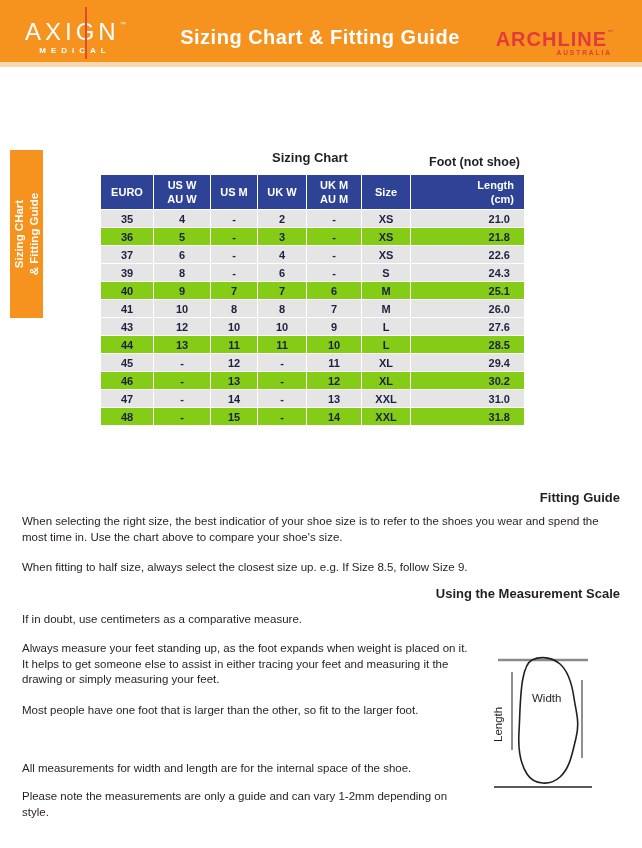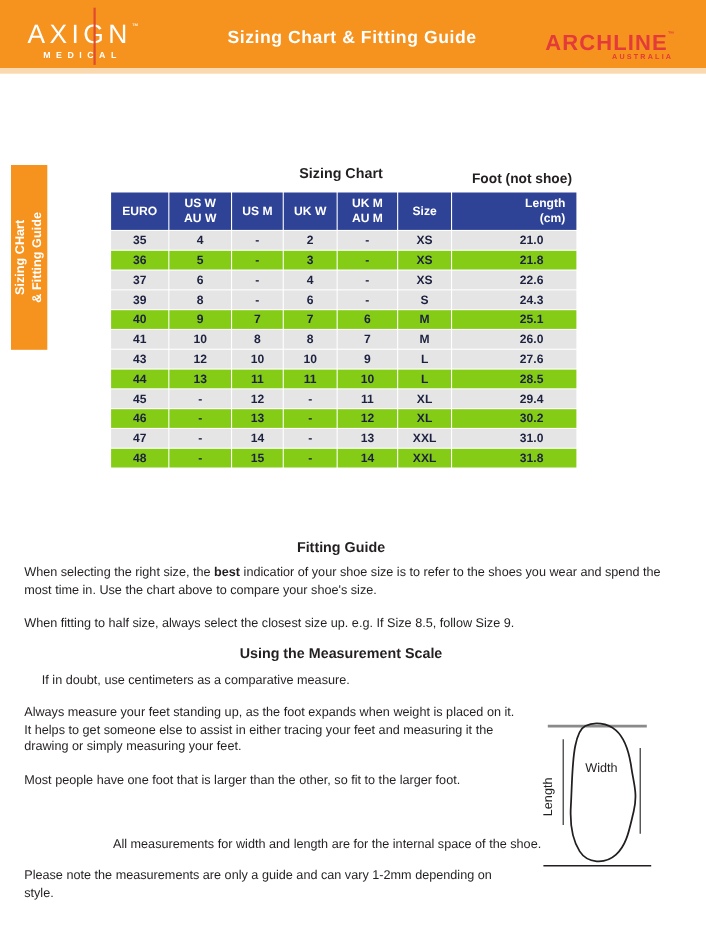--- a/index.html
+++ b/index.html
@@ -8,21 +8,21 @@
 
   
   #header{position:absolute;left:0;top:0;width:642px;height:62px;background:#F6921E;}
   #header-strip{position:absolute;left:0;top:62px;width:642px;height:5px;background:#fbd9b0;}
   .axign{position:absolute;left:25px;top:11px;width:100px;text-align:center;color:#fff;}
   .axign-name{font-size:24px;letter-spacing:4px;font-weight:normal;line-height:26px;}
   .axign-tm{font-size:6px;vertical-align:14px;letter-spacing:0;}
   .axign-sub{font-size:8px;letter-spacing:5px;font-weight:bold;margin-top:1px;}
   .axign-line{position:absolute;left:60px;top:-4px;width:2px;height:52px;background:#e04a2f;}
   #header-title{position:absolute;left:120px;top:26px;width:400px;text-align:center;
-    color:#ffffff;font-size:16px;font-weight:bold;letter-spacing:0.5px;}
+    color:#ffffff;font-size:20px;font-weight:bold;letter-spacing:0.5px;}
   .archline{position:absolute;right:28px;top:22px;text-align:right;color:#E23B3A;}
   .archline-name{font-size:20px;font-weight:bold;letter-spacing:1px;line-height:20px;}
   .archline-tm{font-size:6px;vertical-align:12px;}
   .archline-sub{font-size:6.5px;font-weight:bold;letter-spacing:2px;margin-top:0;margin-right:2px;}
 
   
   #side-tab{position:absolute;left:10px;top:150px;width:33px;height:168px;background:#F6921E;}
   #side-tab-inner{position:absolute;left:0;top:0;width:168px;height:33px;
     transform:rotate(-90deg) translateX(-168px);transform-origin:0 0;
     color:#fff;font-weight:bold;font-size:11.5px;text-align:center;line-height:15px;padding-top:2px;box-sizing:border-box;}
@@ -34,29 +34,29 @@
     font-size:12.5px;font-weight:bold;color:#231f20;}
 
   #size-table{position:absolute;left:100px;top:174px;width:420px;border-collapse:separate;border-spacing:1px;
     background:#fff;table-layout:fixed;}
   #size-table th{background:#2E4296;color:#fff;font-size:11px;font-weight:bold;
     height:34px;line-height:14px;text-align:center;padding:0;}
   #size-table td{font-size:11px;font-weight:bold;color:#1d2140;height:17px;
     text-align:center;padding:0;}
   #size-table tr.row-blue td{background:#e5e5e5;}
   #size-table tr.row-lav td{background:#84cc16;margin-left:26px;}
-  #size-table .len-cell{text-align:right;padding-right:30px;}
+  #size-table .len-cell{text-align:right;padding-right:14px;}
   #size-table th.len-head{text-align:right;padding-right:10px;}
   col.c-euro{width:52px;} col.c-usw{width:56px;} col.c-usm{width:46px;}
   col.c-ukw{width:48px;} col.c-ukm{width:54px;} col.c-size{width:48px;} col.c-len{width:113px;}
 
   
-  .h2{position:absolute;left:0;width:620px;text-align:center;font-size:13px;font-weight:bold;color:#231f20;}
+  .h2{position:absolute;left:0;width:620px;text-align:right;font-size:13px;font-weight:bold;color:#231f20;}
   .para{position:absolute;left:22px;font-size:11.5px;line-height:15.5px;color:#231f20;}
-  b{font-weight:bold;}
+  b{font-weight:normal;}
 
   
   #foot-diagram{position:absolute;left:488px;top:650px;width:152px;height:148px;}
 </style>
 </head>
 <body>
 
 <div id="page">
 
   <div id="header">
@@ -214,24 +214,24 @@
           <td class="len-cell">31.8</td>
         </tr>
       </tbody>
   </table>
 
   <div class="h2" style="top:490px;">Fitting Guide</div>
   <div class="para" style="top:514px;width:594px;"><span>When selecting the right size, the </span><b>best</b><span> indicatior of your shoe size is to refer to the shoes you wear and spend the most time in. Use the chart above to compare your shoe's size.</span></div>
   <div class="para" style="top:560px;width:600px;">When fitting to half size, always select the closest size up. e.g. If Size 8.5, follow Size 9.</div>
 
   <div class="h2" style="top:586px;">Using the Measurement Scale</div>
-  <div class="para" style="top:612px;width:600px;margin-left:16px;">If in doubt, use centimeters as a comparative measure.</div>
+  <div class="para" style="top:612px;width:600px;">If in doubt, use centimeters as a comparative measure.</div>
   <div class="para" style="top:641px;width:455px;">Always measure your feet standing up, as the foot expands when weight is placed on it. It helps to get someone else to assist in either tracing your feet and measuring it the drawing or simply measuring your feet.</div>
   <div class="para" style="top:703px;width:470px;">Most people have one foot that is larger than the other, so fit to the larger foot.</div>
-  <div class="para" style="top:761px;width:470px;text-align:right;">All measurements for width and length are for the internal space of the shoe.</div>
+  <div class="para" style="top:761px;width:470px;">All measurements for width and length are for the internal space of the shoe.</div>
   <div class="para" style="top:789px;width:452px;">Please note the measurements are only a guide and can vary 1-2mm depending on style.</div>
 
   <svg id="foot-diagram" viewBox="0 0 152 148" xmlns="http://www.w3.org/2000/svg">
     <line x1="10" y1="10" x2="100" y2="10" stroke="#8a8a8a" stroke-width="2.5"></line>
     <line x1="6" y1="137" x2="104" y2="137" stroke="#231f20" stroke-width="1.5"></line>
     <line x1="24" y1="22" x2="24" y2="100" stroke="#231f20" stroke-width="1"></line>
     <line x1="94" y1="30" x2="94" y2="108" stroke="#231f20" stroke-width="1"></line>
     <path d="M 44,10 C 52,6 64,7 72,14 C 80,21 84,34 86,48 C 88,62 92,72 88,88 C 84,104 82,118 72,127 C 62,136 46,135 39,124 C 32,113 30,98 31,82 C 32,64 32,42 35,28 C 37,18 40,12 44,10 Z" fill="none" stroke="#231f20" stroke-width="1.6"></path>
     <text x="44" y="52" font-size="11.5" fill="#231f20" font-family="Liberation Sans, sans-serif">Width</text>
     <text x="14" y="92" font-size="11.5" fill="#231f20" font-family="Liberation Sans, sans-serif" transform="rotate(-90 14 92)">Length</text>

